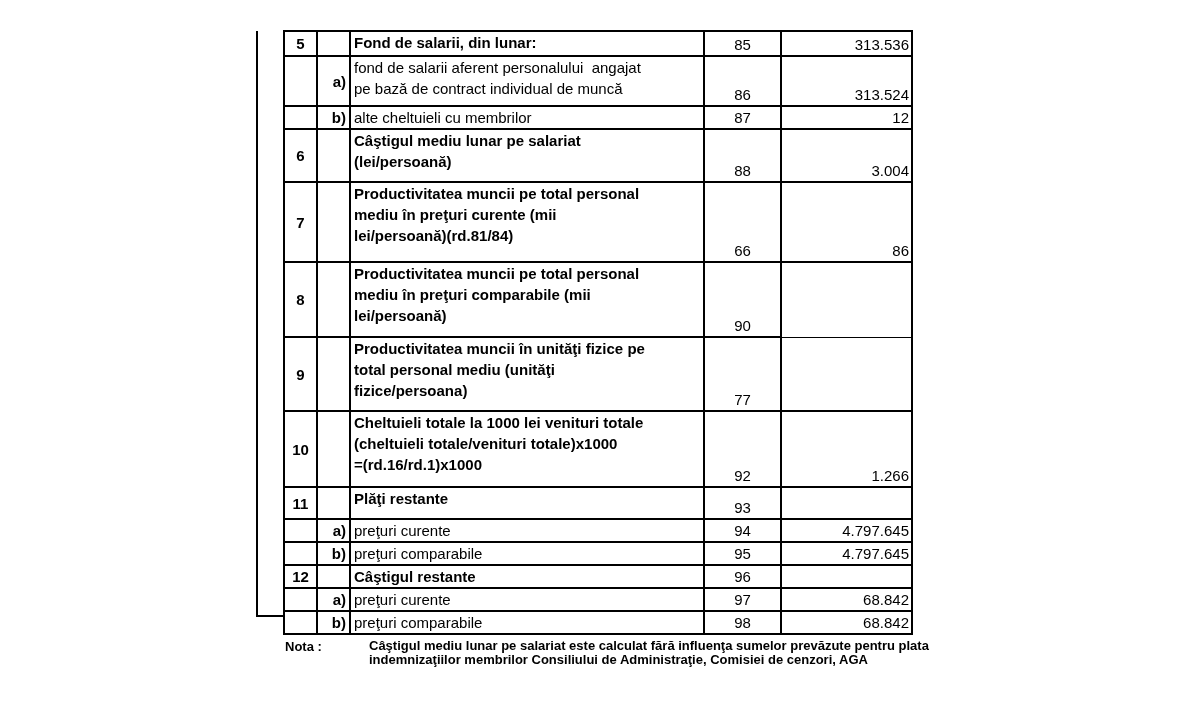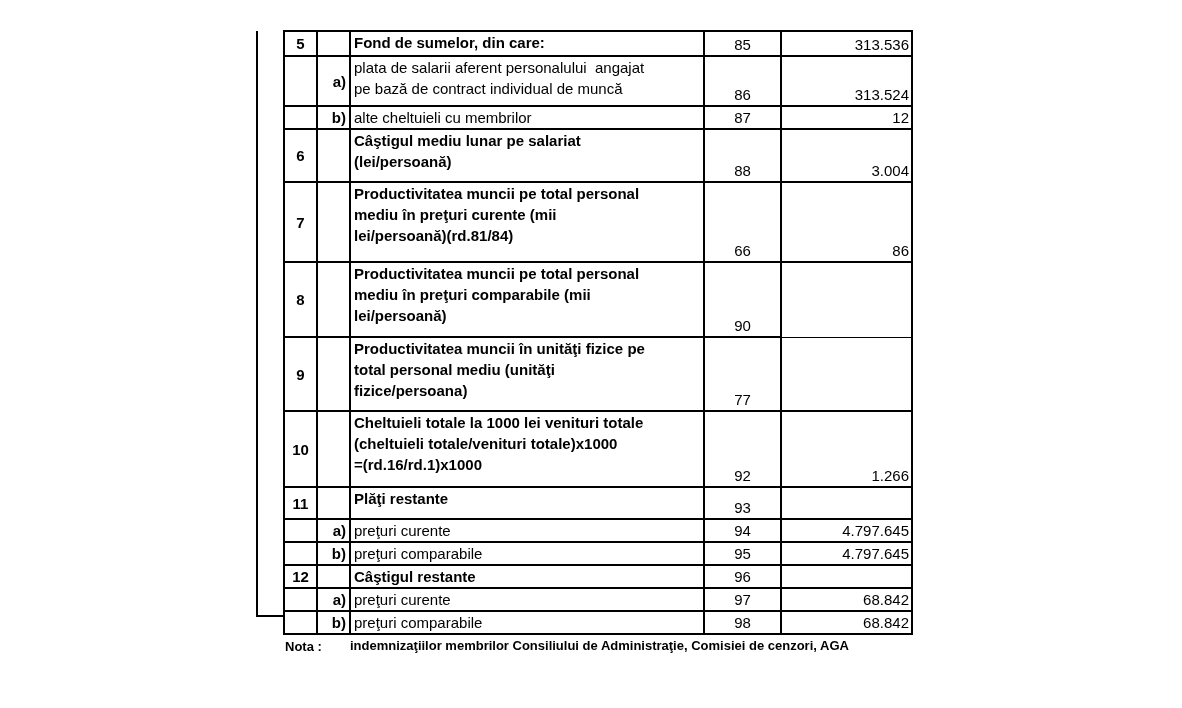--- a/index.html
+++ b/index.html
@@ -61,21 +61,21 @@
   tr.r12 { height: 22px; }
   tr.r13 { height: 22px; }
 
   
   tr.r5 td.value { border-bottom-width: 1px; }
   tr.r6 td.value { border-top-width: 1px; }
 
   .note {
     position: absolute; left: 285px; top: 639px;
     display: flex; align-items: flex-start;
-    font-size: 13px; font-weight: bold;
+    font-size: 13px; font-weight: bold; gap: 19px;
   }
   .note-label { width: 65px; flex: 0 0 65px; }
   .note-line { line-height: 14px; }
   .note-line + .note-line { }
 </style>
 </head>
 <body>
 
 <div class="stage">
 
@@ -87,28 +87,28 @@
       <col class="c-num">
         <col class="c-letter">
         <col class="c-desc">
         <col class="c-code">
         <col class="c-value">
     </colgroup>
     <tbody>
       <tr class="r0 bold">
         <td class="num">5</td>
         <td class="letter"></td>
-        <td class="desc">Fond de sumelor, din care:</td>
+        <td class="desc">Fond de salarii, din lunar:</td>
         <td class="code">85</td>
         <td class="value">313.536</td>
       </tr>
       <tr class="r1">
         <td class="num"></td>
         <td class="letter">a)</td>
-        <td class="desc">plata de salarii aferent personalului  angajat
+        <td class="desc">fond de salarii aferent personalului  angajat
 pe bază de contract individual de muncă</td>
         <td class="code">86</td>
         <td class="value">313.524</td>
       </tr>
       <tr class="r2">
         <td class="num"></td>
         <td class="letter">b)</td>
         <td class="desc">alte cheltuieli cu membrilor</td>
         <td class="code">87</td>
         <td class="value">12</td>
@@ -198,17 +198,18 @@
         <td class="desc">preţuri comparabile</td>
         <td class="code">98</td>
         <td class="value">68.842</td>
       </tr>
     </tbody>
   </table>
 
   <div class="note">
     <div class="note-label">Nota :</div>
     <div>
+      <div class="note-line">Câştigul mediu lunar pe salariat este calculat fără influenţa sumelor prevăzute pentru plata</div>
       <div class="note-line">indemnizaţiilor membrilor Consiliului de Administraţie, Comisiei de cenzori, AGA</div>
     </div>
   </div>
 
 </div>
 
 </body></html>

